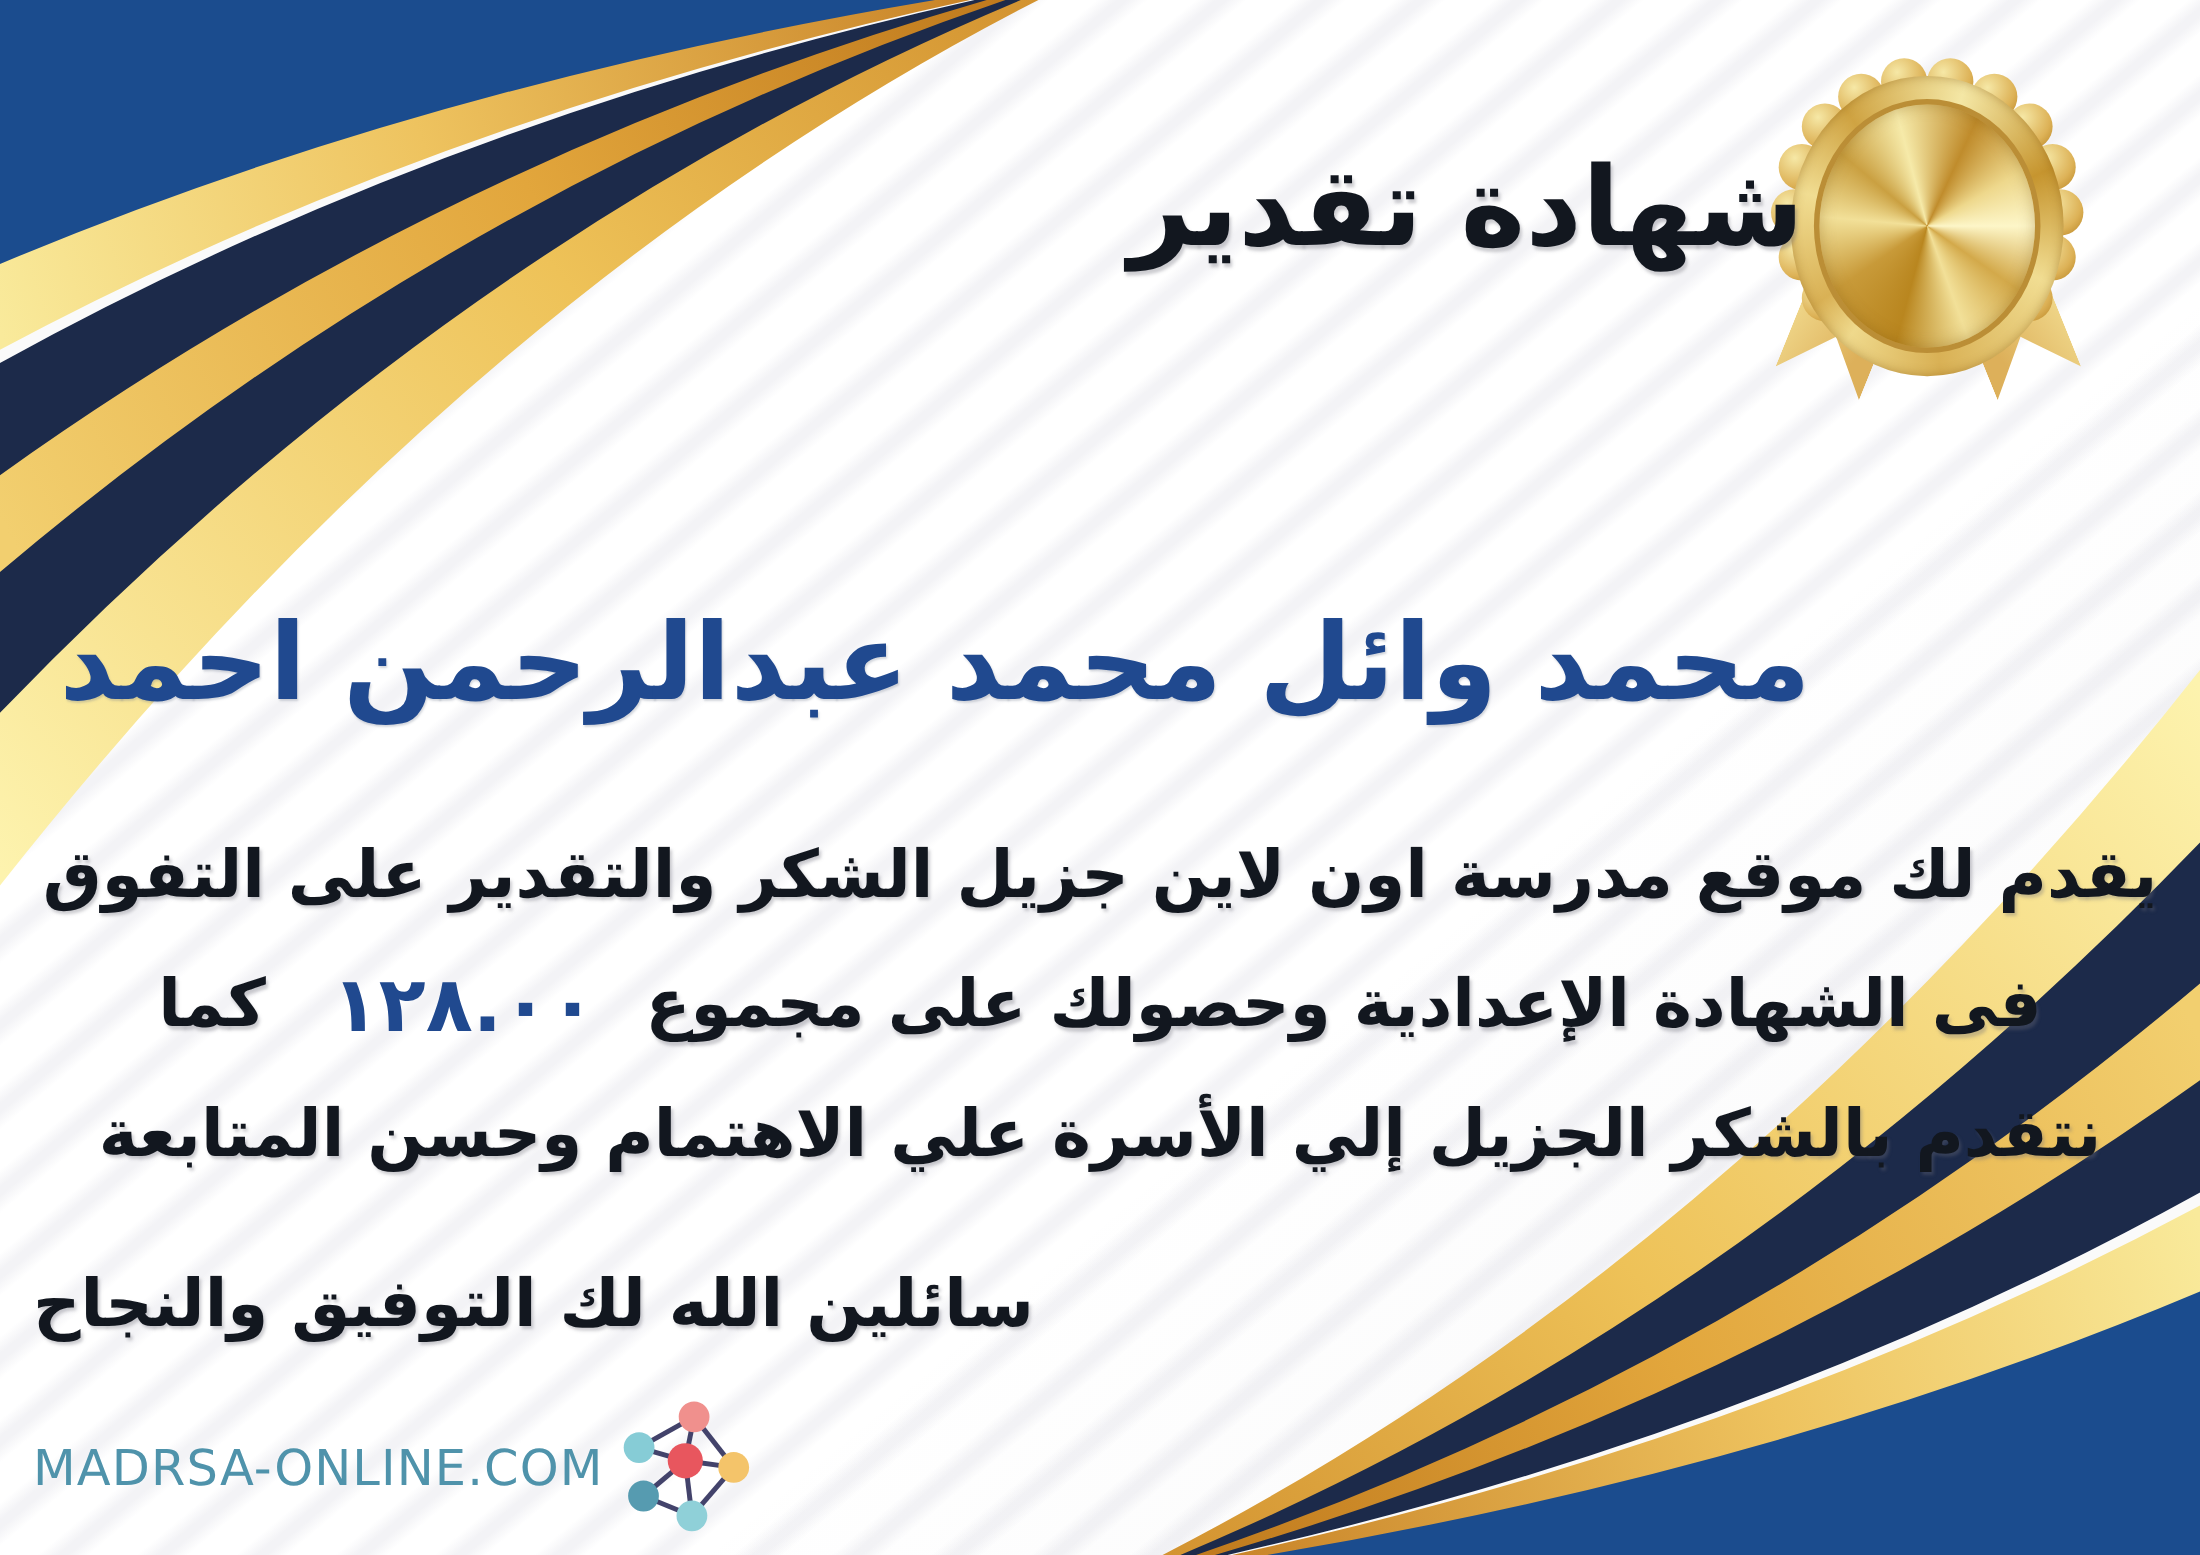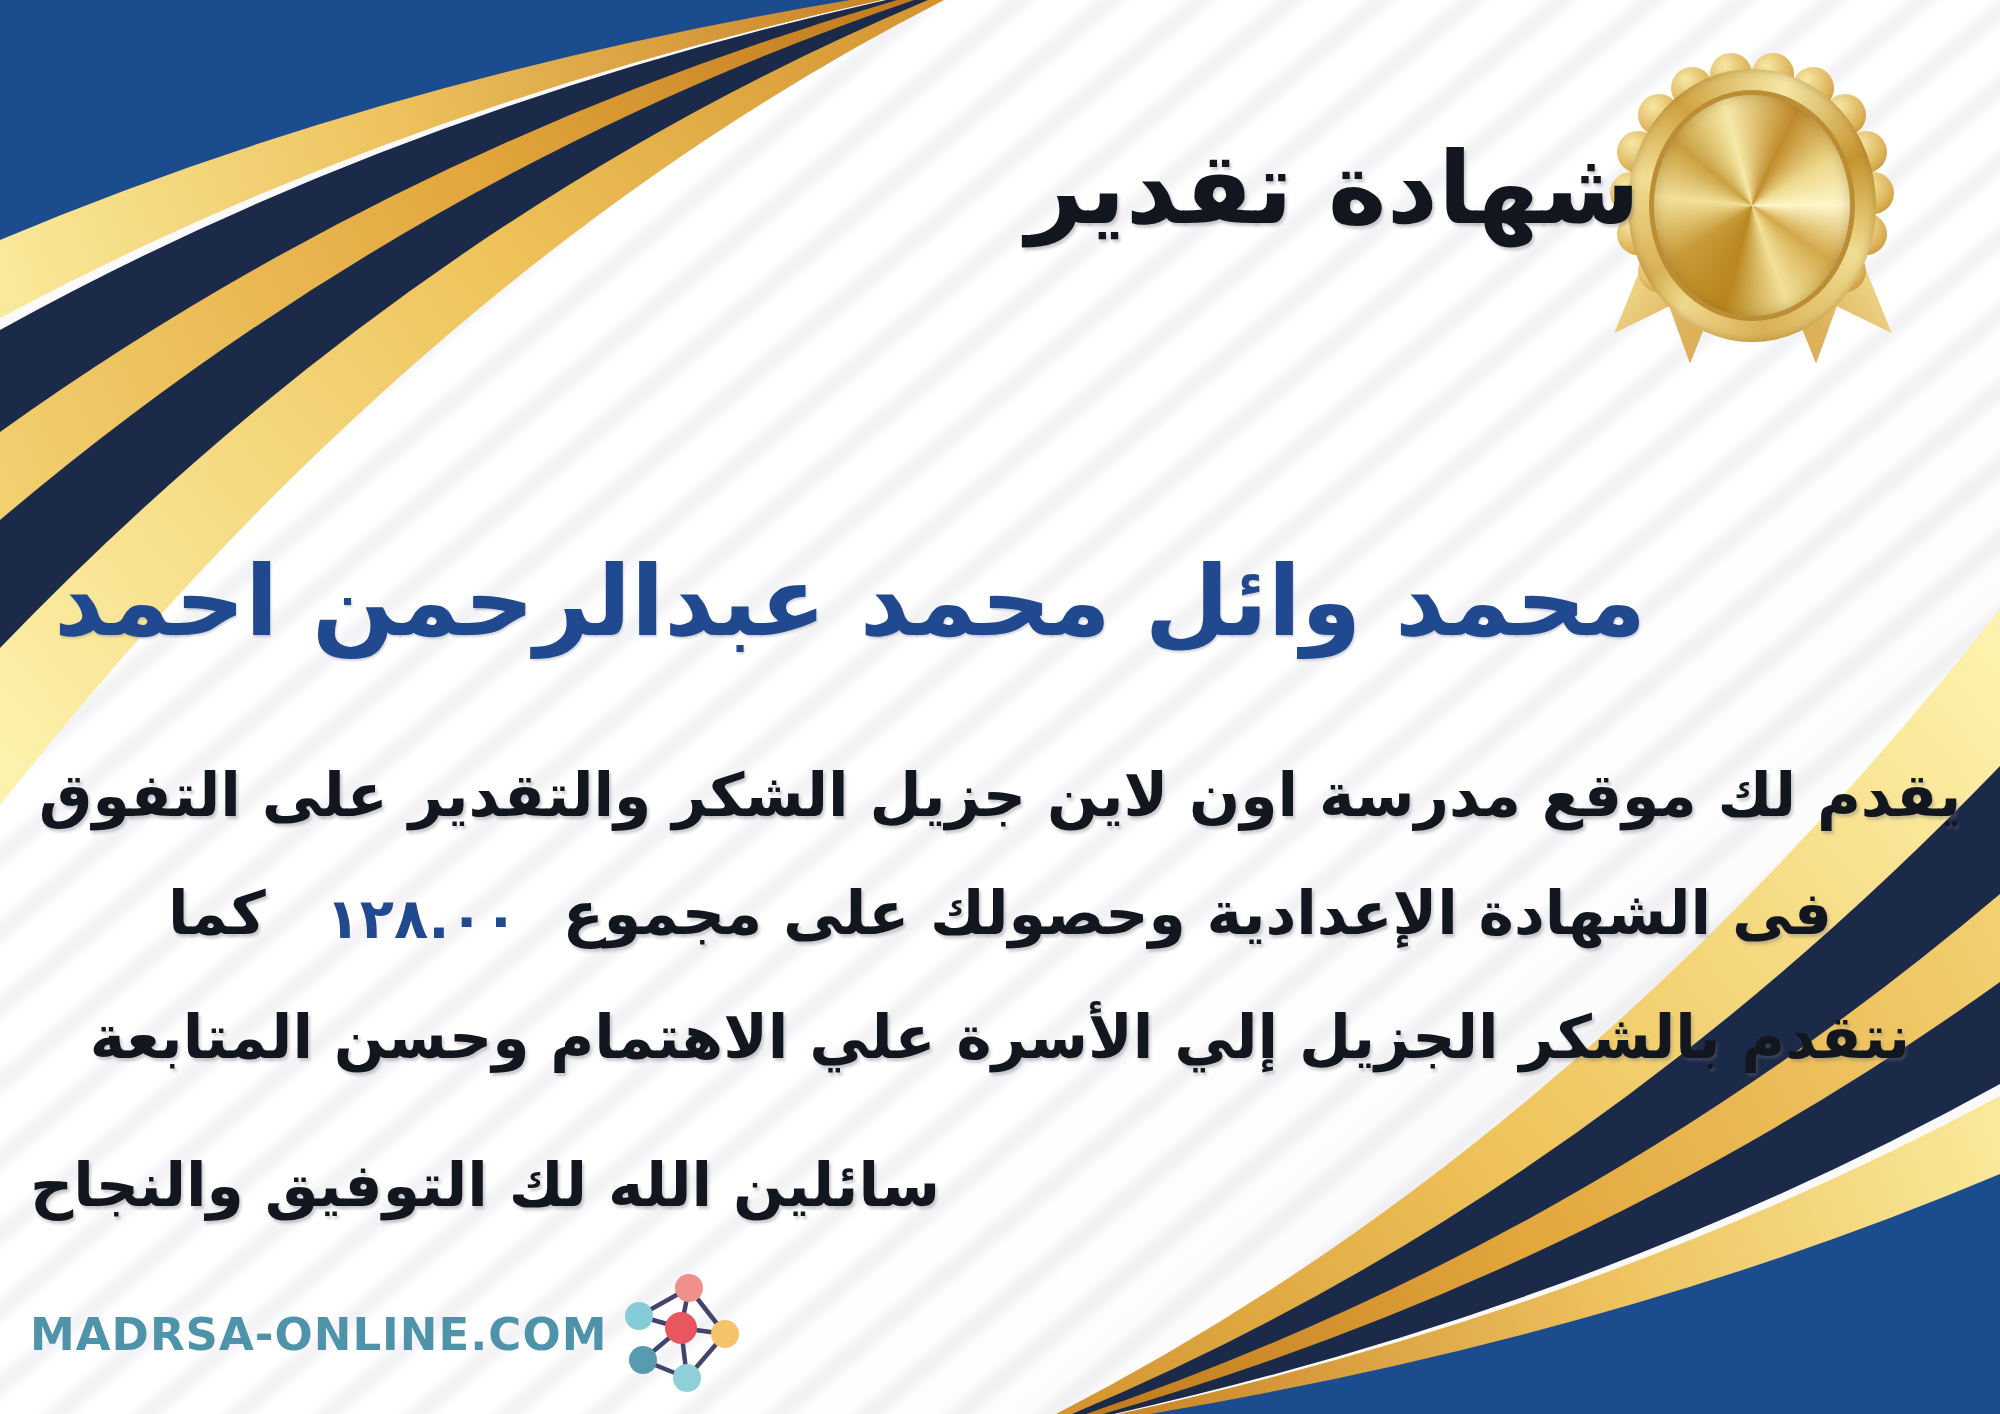--- a/index.html
+++ b/index.html
@@ -29,21 +29,21 @@
   }
   .body-text{
     position:absolute;top:736px;left:30px;right:30px;
     direction:rtl;text-align:center;
     font-size:60px;font-weight:bold;color:var(--text-dark,#12171f);
     line-height:118px;
     text-shadow:2px 3px 3px rgba(110,110,120,0.35);
   }
   .body-text p{margin:0;}
   .score{
-    font-size:56px;color:var(--name-blue,#20498f);
+    font-size:70px;color:var(--name-blue,#20498f);
     margin-right:45px;margin-left:60px;vertical-align:-4px;
     text-shadow:none;
   }
   .closing{
     position:absolute;top:1126px;left:30px;right:30px;margin:0;
     direction:rtl;text-align:left;
     font-size:60px;font-weight:bold;color:var(--text-dark,#12171f);
     line-height:118px;
     text-shadow:2px 3px 3px rgba(110,110,120,0.35);
   }
@@ -65,21 +65,21 @@
     border:5px solid #bb8e36;
     background:conic-gradient(from 235deg,
       #c89a39 0deg,#f2e098 40deg,#caa041 75deg,#f6eaa9 110deg,#c08c2c 150deg,
       #eed88c 185deg,#fdf6c8 215deg,#d3a94a 250deg,#f2e098 285deg,#b9861f 320deg,#c89a39 360deg);
     box-shadow:inset 0 0 14px rgba(120,80,10,0.35);}
   
   .logo{position:absolute;left:30px;top:1272px;display:flex;align-items:center;gap:16px;}
   .logo-text{text-align:center;}
   .logo-ar{direction:rtl;font-size:60px;font-weight:bold;color:var(--logo-coral,#ee6d71);
     text-shadow:1px 2px 2px rgba(150,120,120,0.25);}
-  .logo-en{font-size:45px;font-weight:bold;color:var(--logo-teal,#4f93ab);letter-spacing:1px;
+  .logo-en{font-size:45px;font-weight:normal;color:var(--logo-teal,#4f93ab);letter-spacing:1px;
     margin-top:2px;}
   .logo-icon{display:block;}
 </style>
 </head>
 <body>
 
 <div class="stage" style="--name-blue: #20498f; --text-dark: #12171f; --logo-coral: #ee6d71; --logo-teal: #4f93ab;">
 
   <svg class="corners" width="2000" height="1414" viewBox="0 0 2000 1414">
     <defs>

